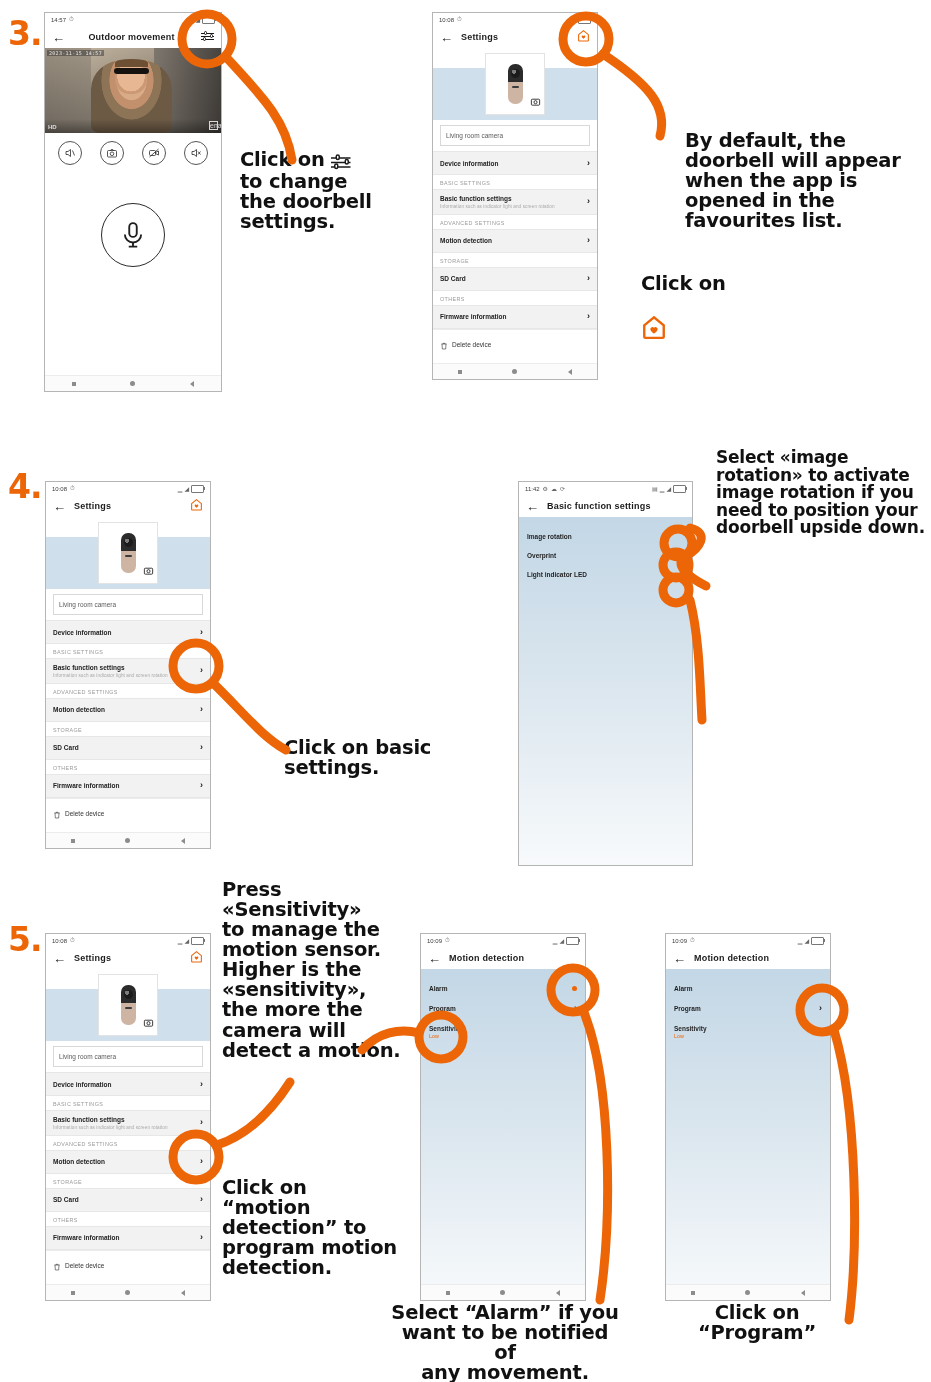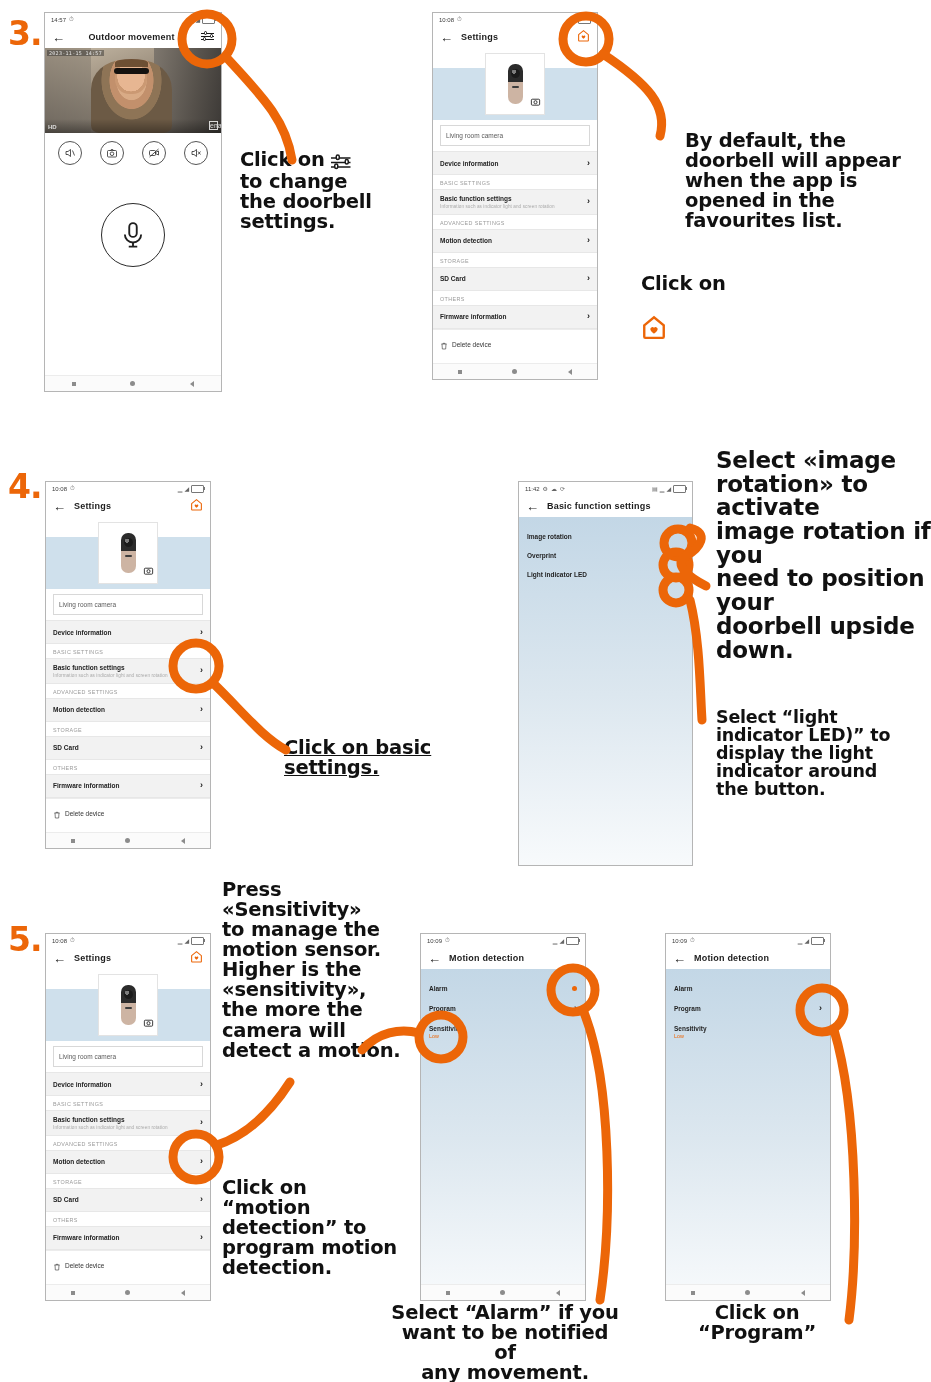--- a/index.html
+++ b/index.html
@@ -485,21 +485,21 @@
         <span class="lbl">Delete device</span>
       </div>
     </div>
     <div class="navbar">
       <span class="nav-sq"></span>
       <span class="nav-ci"></span>
       <span class="nav-tr"></span>
     </div>
   </div>
 
-  <div class="ann" style="left:284px;top:738px;text-decoration:underline;">Click on basic
+  <div class="ann" style="left:284px;top:738px;">Click on basic
 settings.</div>
 
   <div class="phone" style="left:518px;top:481px;width:175px;height:385px;">
     <div class="statusbar">
       <div class="sb-left">
           <span>11:42</span>
           <span class="sb-ic">⚙</span>
           <span class="sb-ic">☁</span>
           <span class="sb-ic">⟳</span>
         </div>
@@ -520,30 +520,25 @@
       </div>
       <div class="pl-row">
         <span class="lbl">Overprint</span>
       </div>
       <div class="pl-row">
         <span class="lbl">Light indicator LED</span>
       </div>
     </div>
   </div>
 
-  <div class="ann" style="left:716px;top:449px;font-size:23px;">Select «image
+  <div class="ann" style="left:716px;top:449px;font-size:17px;">Select «image
 rotation» to activate
 image rotation if you
 need to position your
 doorbell upside down.</div>
-  <div class="ann" style="left:716px;top:708px;font-size:17.5px;">Select “light
-indicator LED)” to
-display the light
-indicator around
-the button.</div>
 
   <div class="step-num" style="left:8px;top:920px;">5.</div>
 
   <div class="phone" style="left:45px;top:933px;width:166px;height:368px;">
     <div class="statusbar">
       <div class="sb-left">
           <span>10:08</span>
           <span class="sb-ic">⏱</span>
         </div>
       <div class="sb-right">

